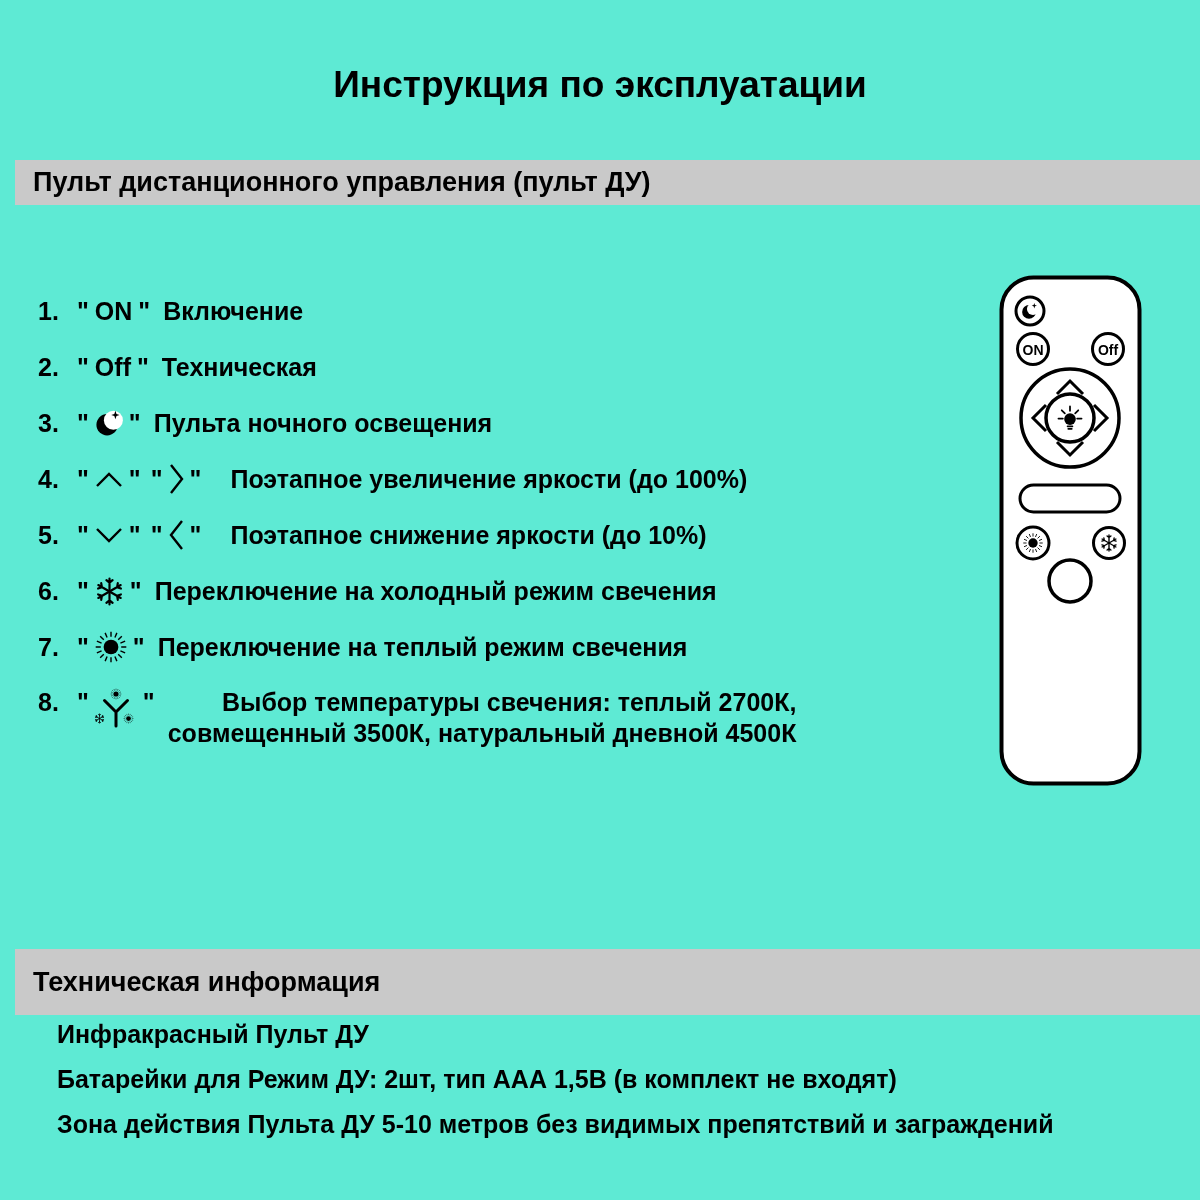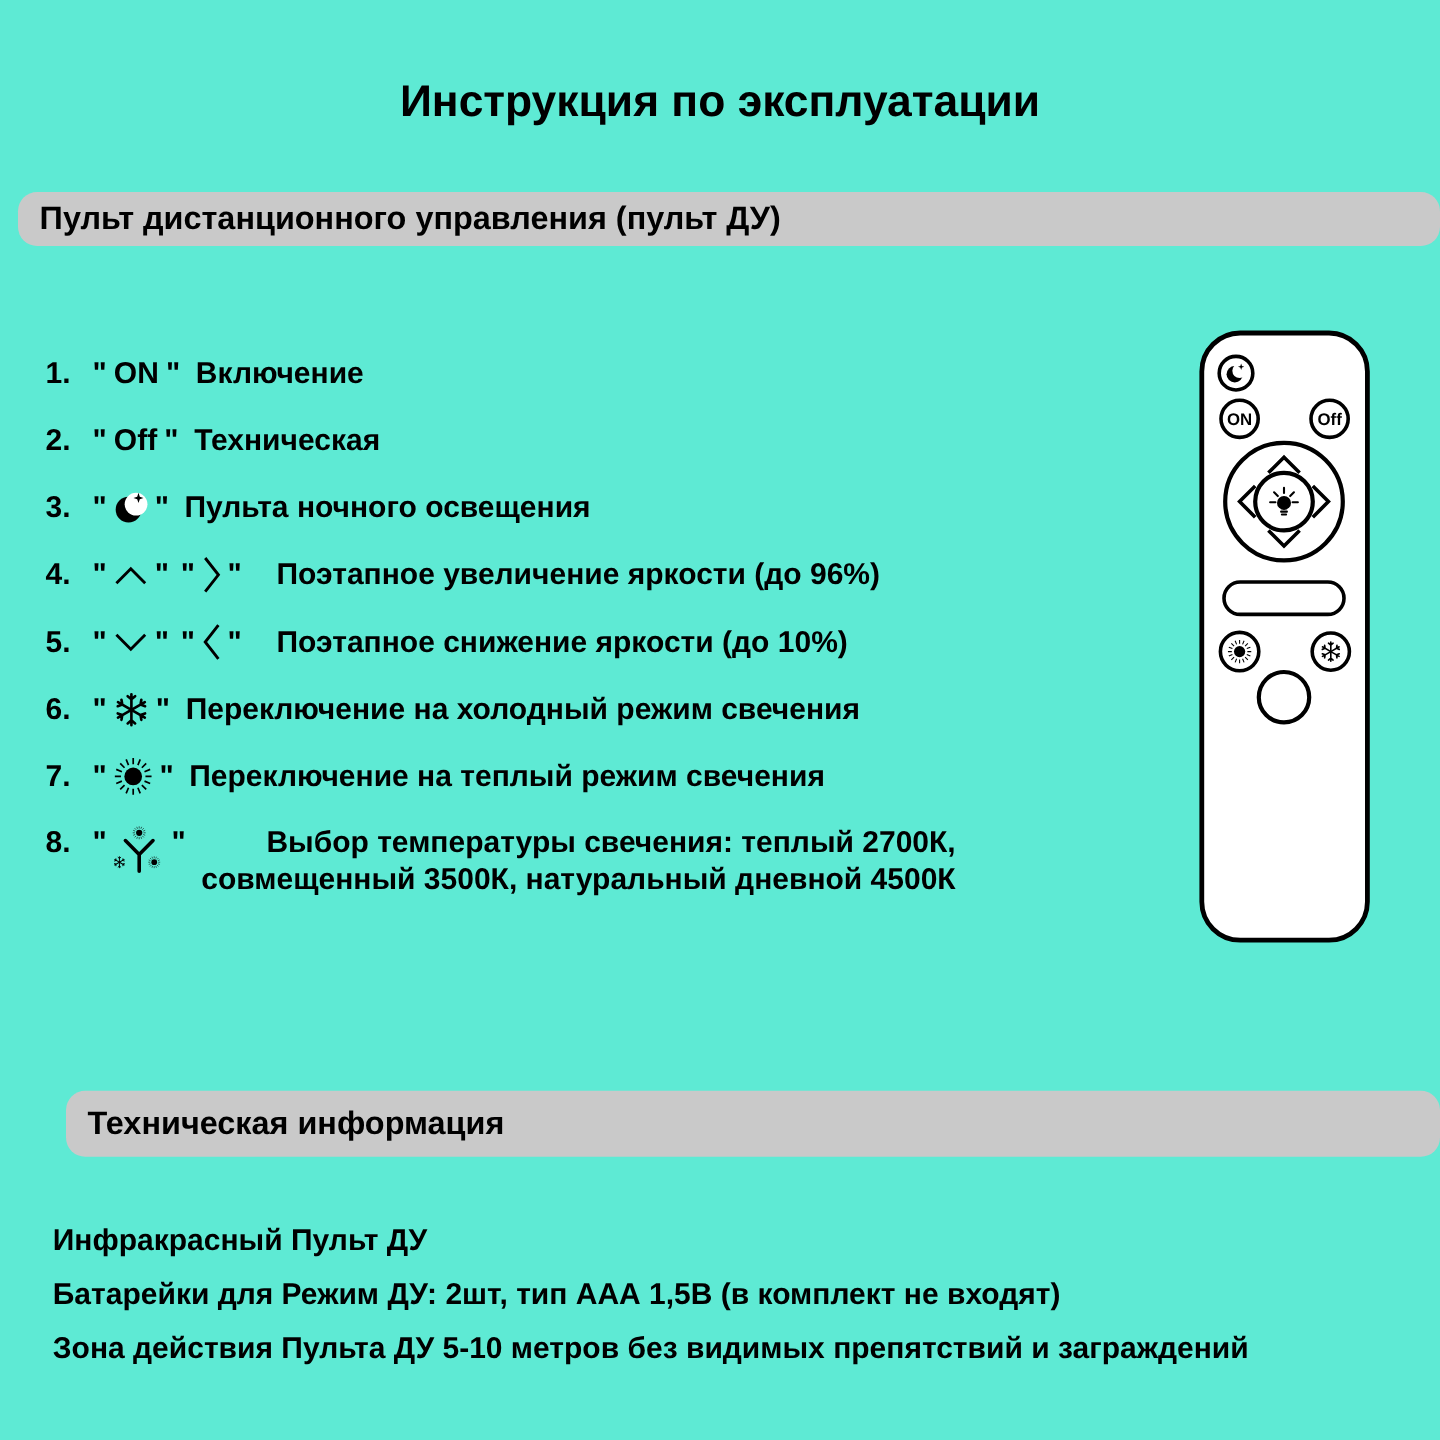--- a/index.html
+++ b/index.html
@@ -4,42 +4,42 @@
 <style>
   html,body{margin:0;padding:0;background:#fff;}
   body{width:1200px;height:1200px;font-family:"Liberation Sans",sans-serif;color:#000;}
   .page{position:relative;width:1200px;height:1200px;overflow:hidden;background:#5eead4;}
 
   .title{position:absolute;top:64px;left:0;width:100%;text-align:center;
          font-size:37px;font-weight:bold;margin:0;}
 
   .bar{position:absolute;left:15px;right:0;background:#c9c9c9;
        display:flex;align-items:center;padding-left:18px;
-       font-size:27px;font-weight:bold;border-radius:16px;}
+       font-size:27px;font-weight:bold;}
   .bar-remote{top:160px;height:45px;}
-  .bar-tech{top:909px;height:55px;margin-left:40px;}
+  .bar-tech{top:949px;height:66px;}
 
   .list{position:absolute;left:38px;top:283px;margin:0;padding:0;list-style:none;}
   .item{display:flex;align-items:center;height:56px;
         font-size:25px;font-weight:bold;white-space:nowrap;}
   .item .num{width:34px;flex:0 0 auto;}
   .q{margin:0 5px;}
   .sym{margin:0 1px;}
   .label{margin-left:8px;}
   .label-wide{margin-left:24px;}
   .item svg{flex:0 0 auto;}
 
   .item-8{height:auto;align-items:flex-start;padding-top:12px;}
   .item-8 .num,.item-8 .q{line-height:31px;}
   .item-8 .label{line-height:31px;white-space:pre-line;text-align:right;}
   .item-8 svg{margin-top:1px;}
 
   .remote{position:absolute;left:999px;top:275px;}
 
-  .tech{position:absolute;left:44px;top:1020px;font-size:25px;font-weight:bold;}
+  .tech{position:absolute;left:57px;top:1020px;font-size:25px;font-weight:bold;}
   .tech p{margin:0 0 17px 0;line-height:28px;}
 
   .defs{position:absolute;width:0;height:0;overflow:hidden;}
 </style>
 </head>
 <body>
 
 <svg class="defs" aria-hidden="true">
   <defs>
     <g id="ic-moon">
@@ -114,21 +114,21 @@
       <span class="q">"</span>
       <svg width="30" height="19" viewBox="0 0 30 19">
           <polyline points="3,16 15,4 27,16" fill="none" stroke="#000" stroke-width="2.4"></polyline>
         </svg>
       <span class="q">"</span>
       <span class="q">"</span>
       <svg width="17" height="34" viewBox="0 0 17 34">
           <polyline points="3,3 14,17 3,31" fill="none" stroke="#000" stroke-width="2.4"></polyline>
         </svg>
       <span class="q">"</span>
-      <span class="label label-wide">Поэтапное увеличение яркости (до 96%)</span>
+      <span class="label label-wide">Поэтапное увеличение яркости (до 100%)</span>
     </li>
 
     <li class="item">
       <span class="num">5.</span>
       <span class="q">"</span>
       <svg width="30" height="19" viewBox="0 0 30 19">
           <polyline points="3,3 15,15 27,3" fill="none" stroke="#000" stroke-width="2.4"></polyline>
         </svg>
       <span class="q">"</span>
       <span class="q">"</span>

